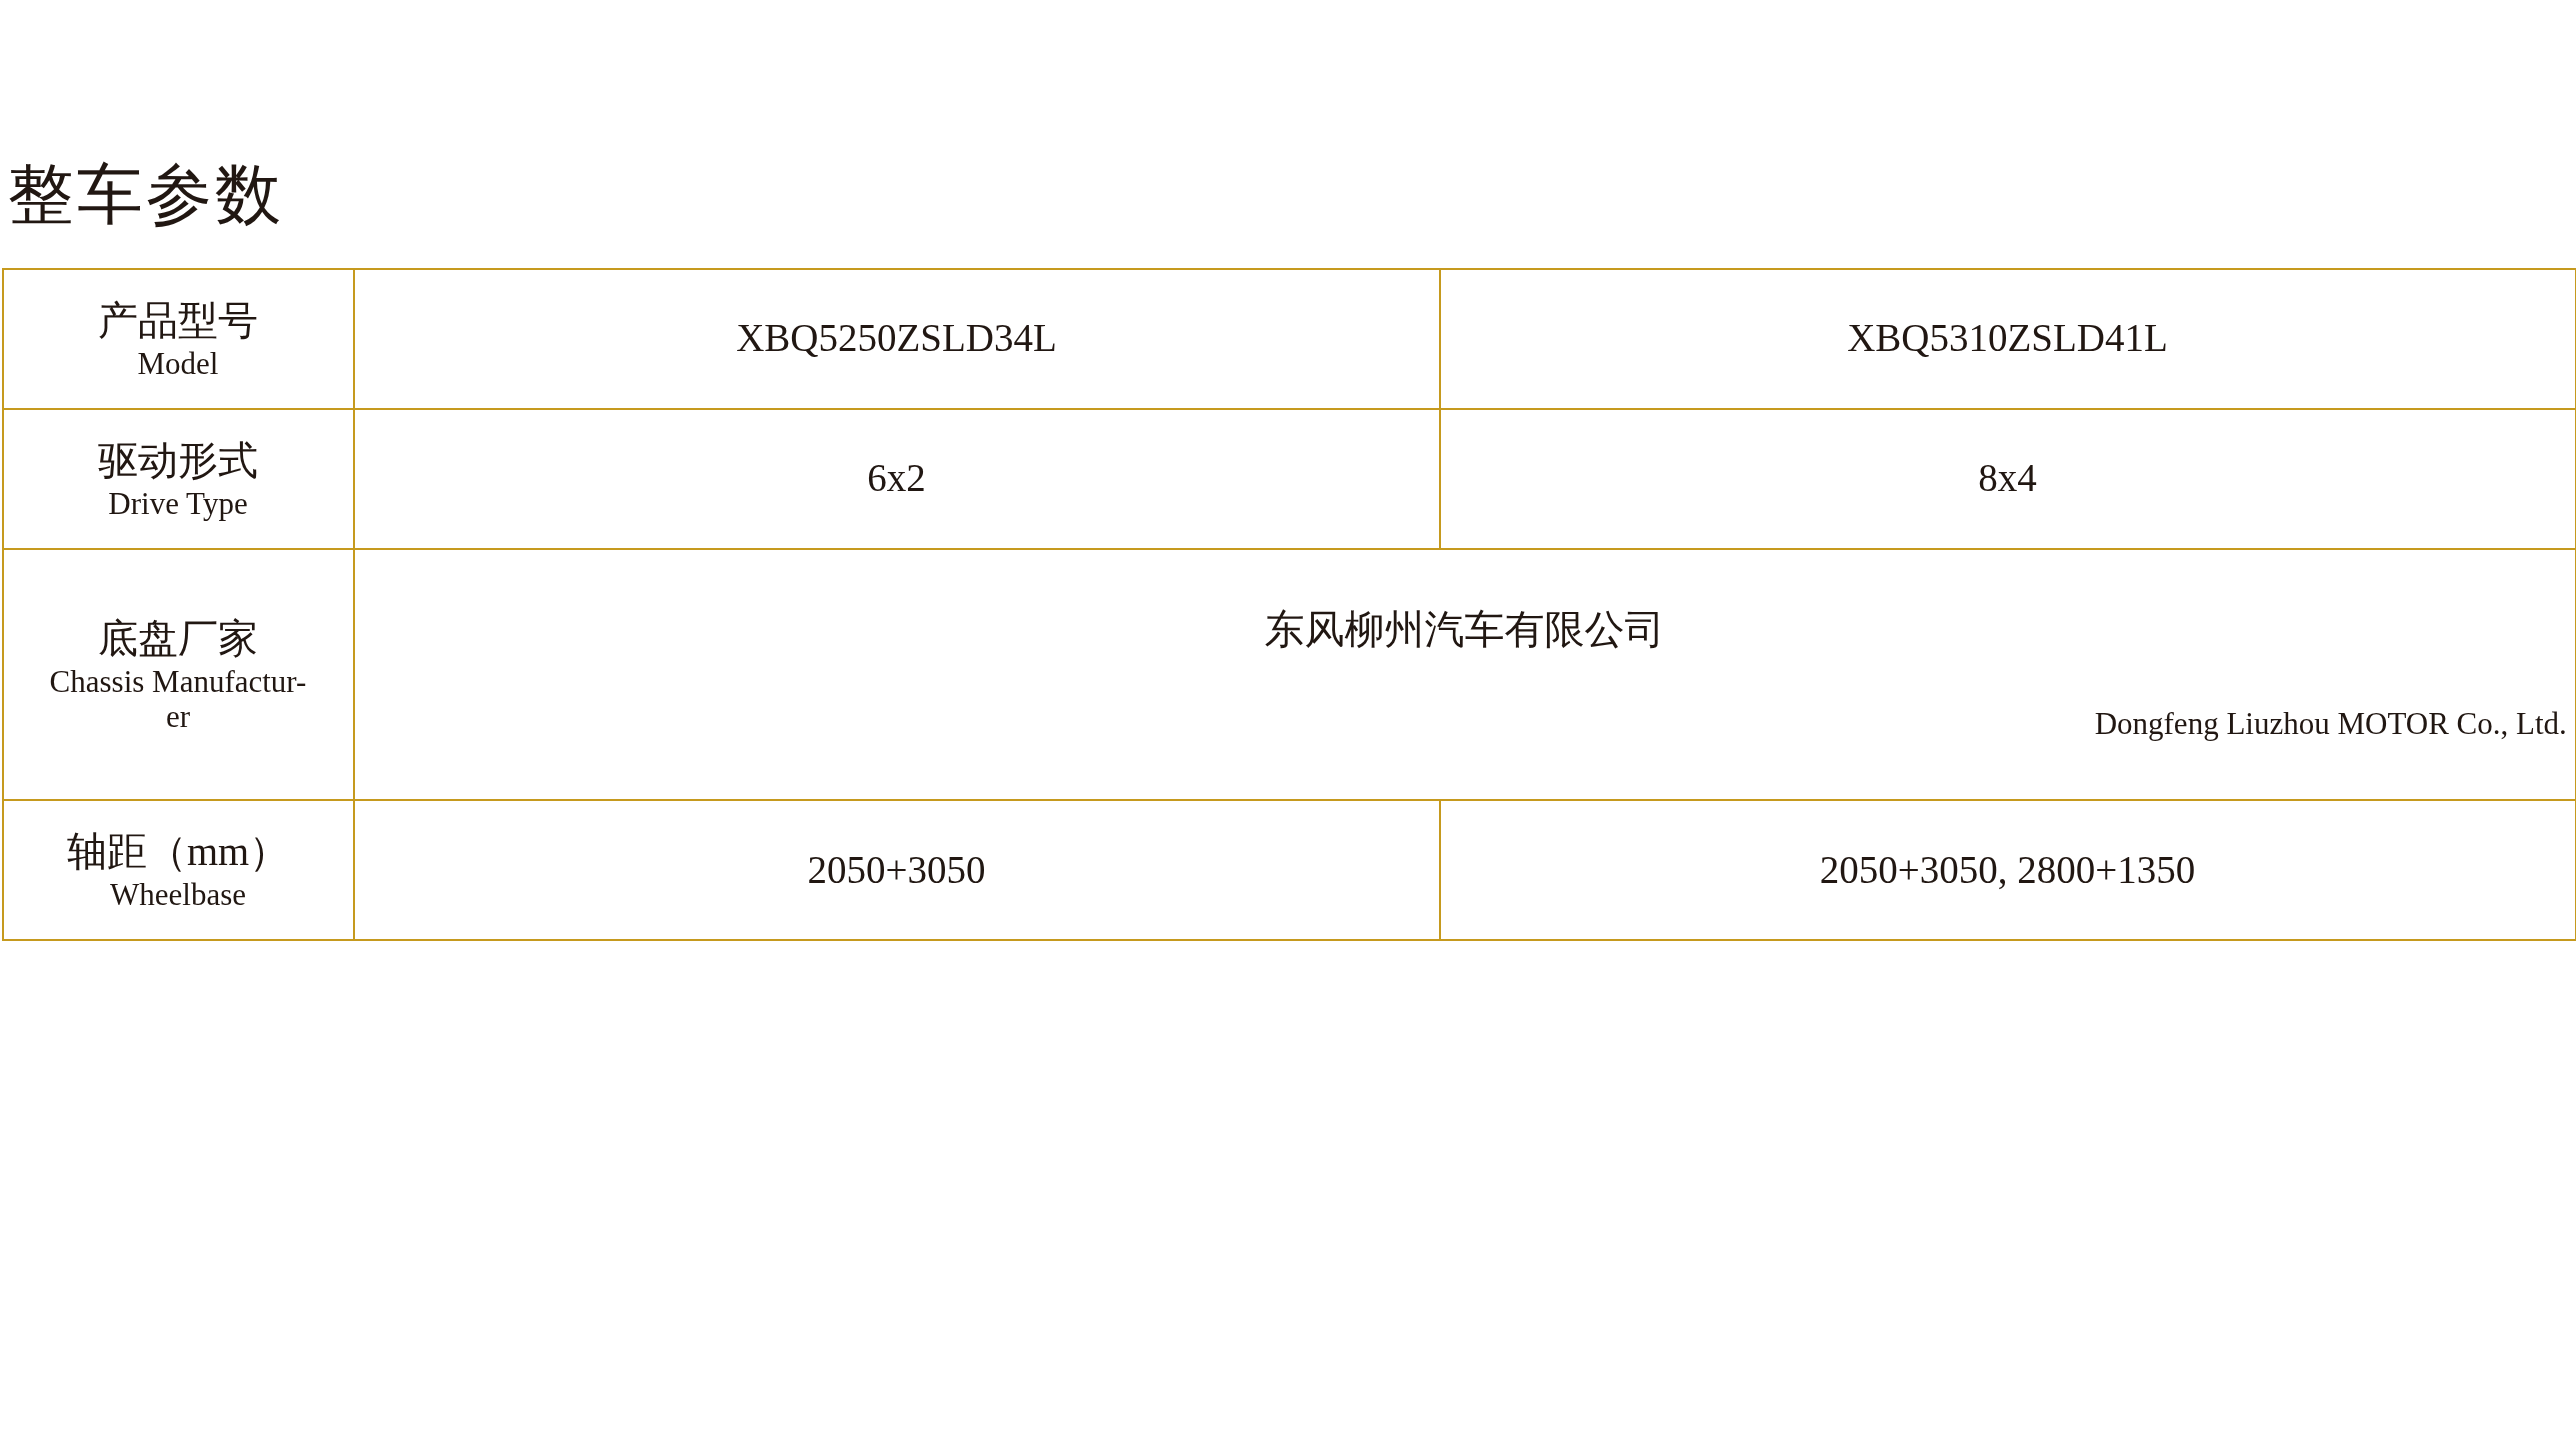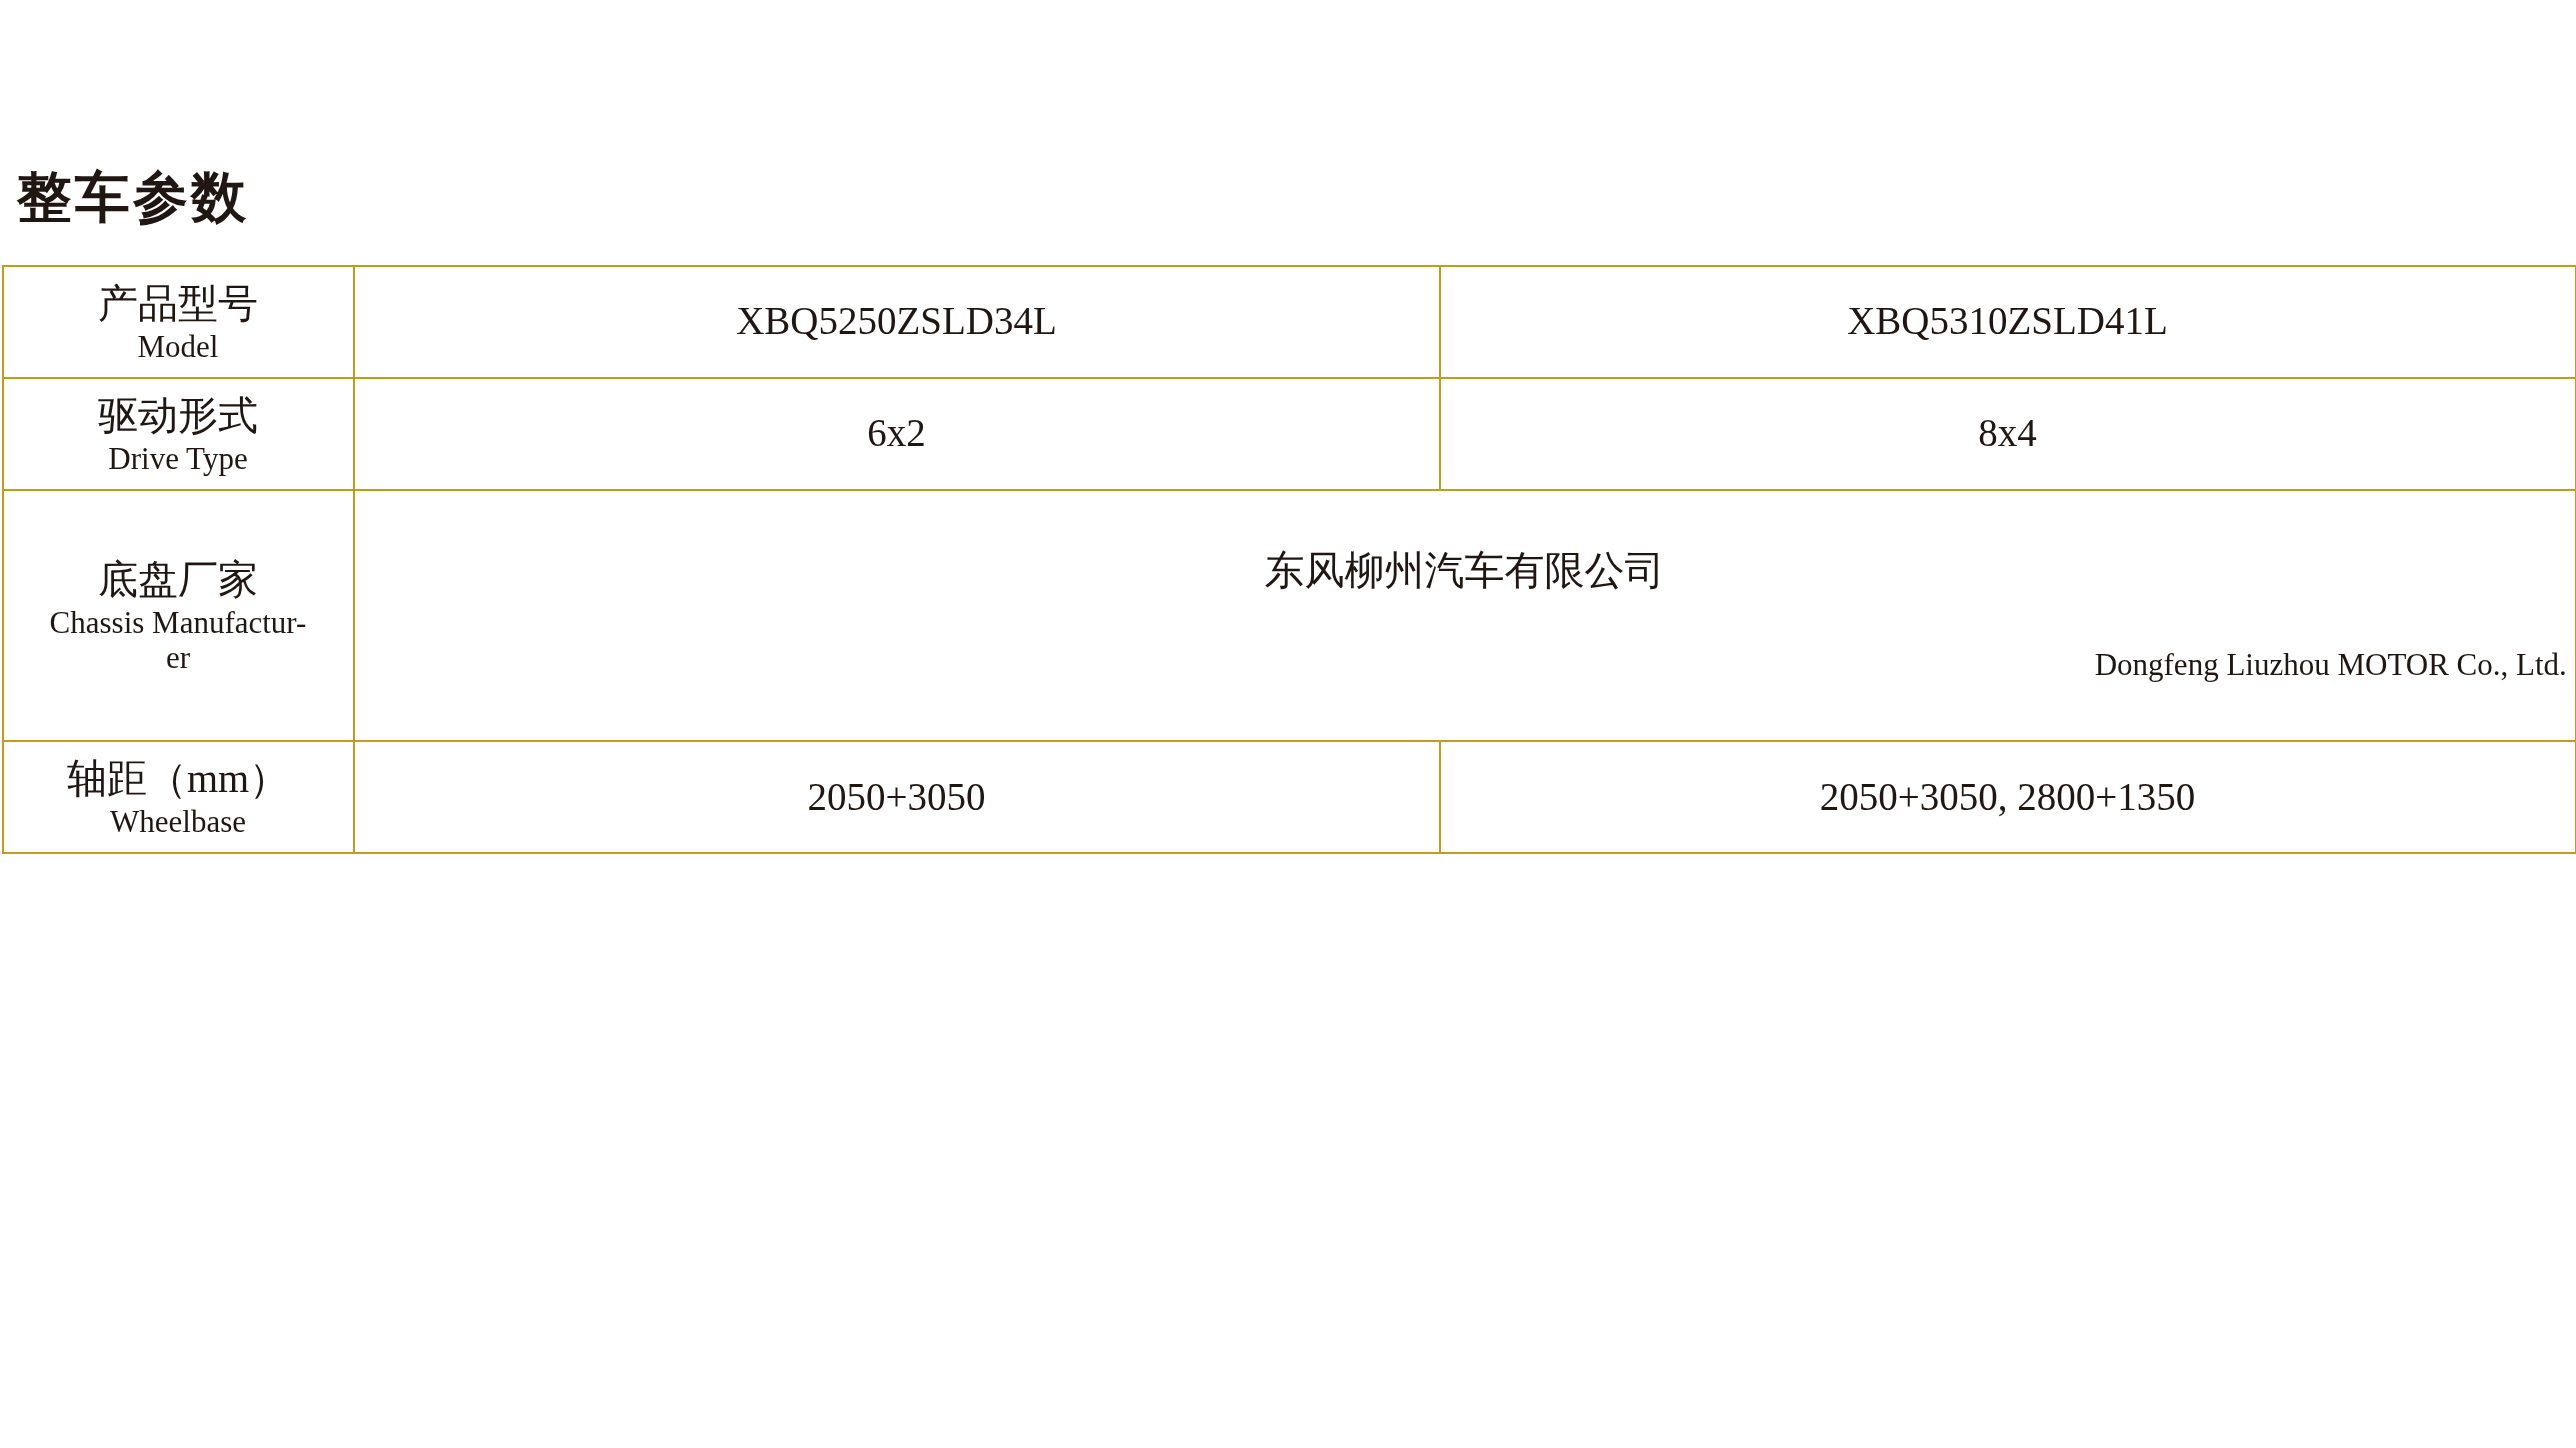--- a/index.html
+++ b/index.html
@@ -11,25 +11,25 @@
     width: 2576px;
     height: 1449px;
     color: #211712;
     font-family: "Liberation Serif", "DejaVu Serif", serif;
     overflow: hidden;
   }
   .doc {
     width: 2576px;
   }
   .page-title {
-    margin: 9px;
+    margin: 0;
     padding: 159px 0 0 7.7px;
-    font-size: 55px;
+    font-size: 66px;
     line-height: 1.1;
-    font-weight: bold;
+    font-weight: normal;
     letter-spacing: 3.1px;
   }
   .page-subtitle {
     margin: 3.1px 0 0 3.1px;
     font-size: 43px;
     line-height: 1.2;
     font-weight: normal;
     letter-spacing: 1.5px;
   }
   table.spec-table {
@@ -39,21 +39,21 @@
     margin: 36px 0 0 1.5px;
   }
   table.spec-table col.c-label { width: 351px; }
   table.spec-table col.c-val1  { width: 1086px; }
   table.spec-table col.c-val2  { width: 1136px; }
   table.spec-table td {
     border: 2.3px solid #C69A1E;
     vertical-align: middle;
     text-align: center;
     padding: 6.2px 7.7px;
-    height: 112px;
+    height: 140px;
     box-sizing: border-box;
     overflow: hidden;
   }
   .label-zh {
     font-size: 40px;
     line-height: 1.25;
     white-space: pre-line;
   }
   .label-en {
     font-size: 31px;

